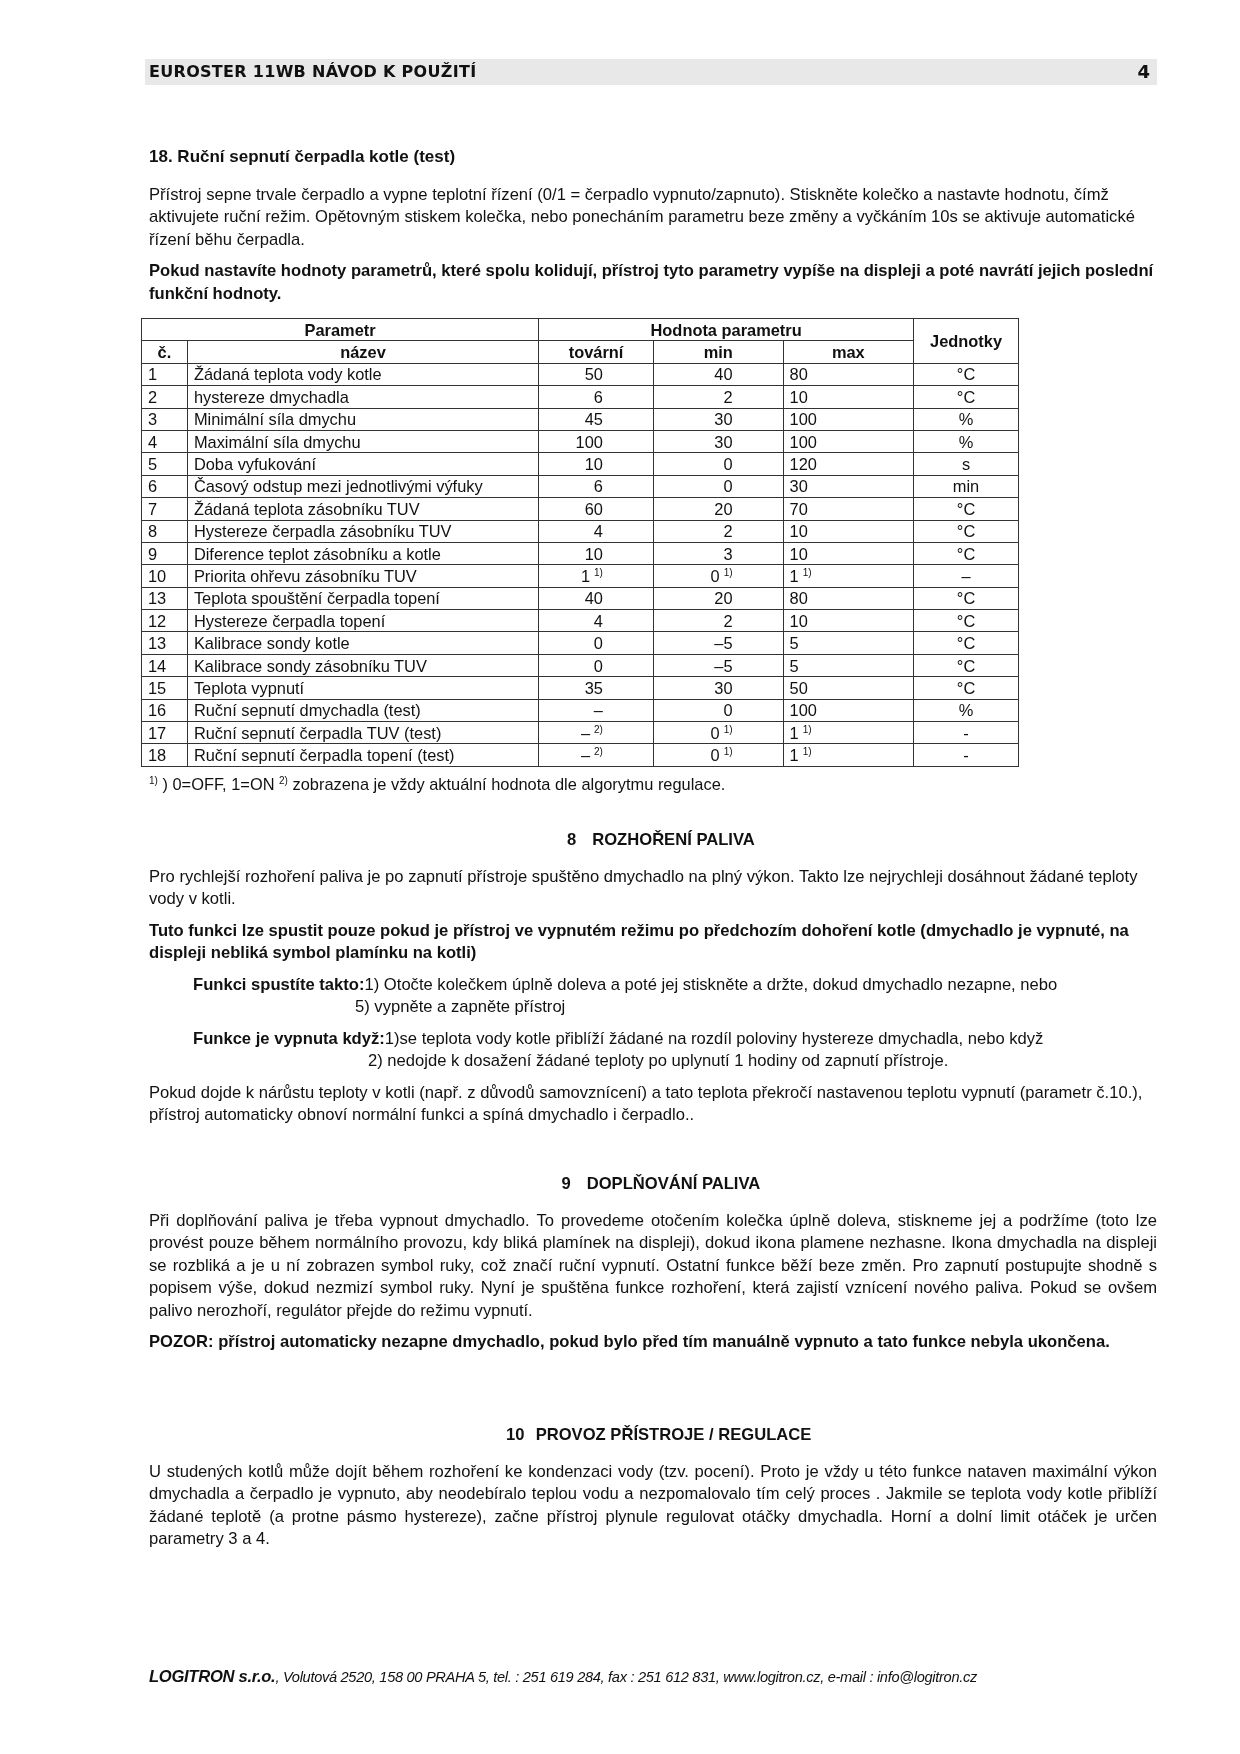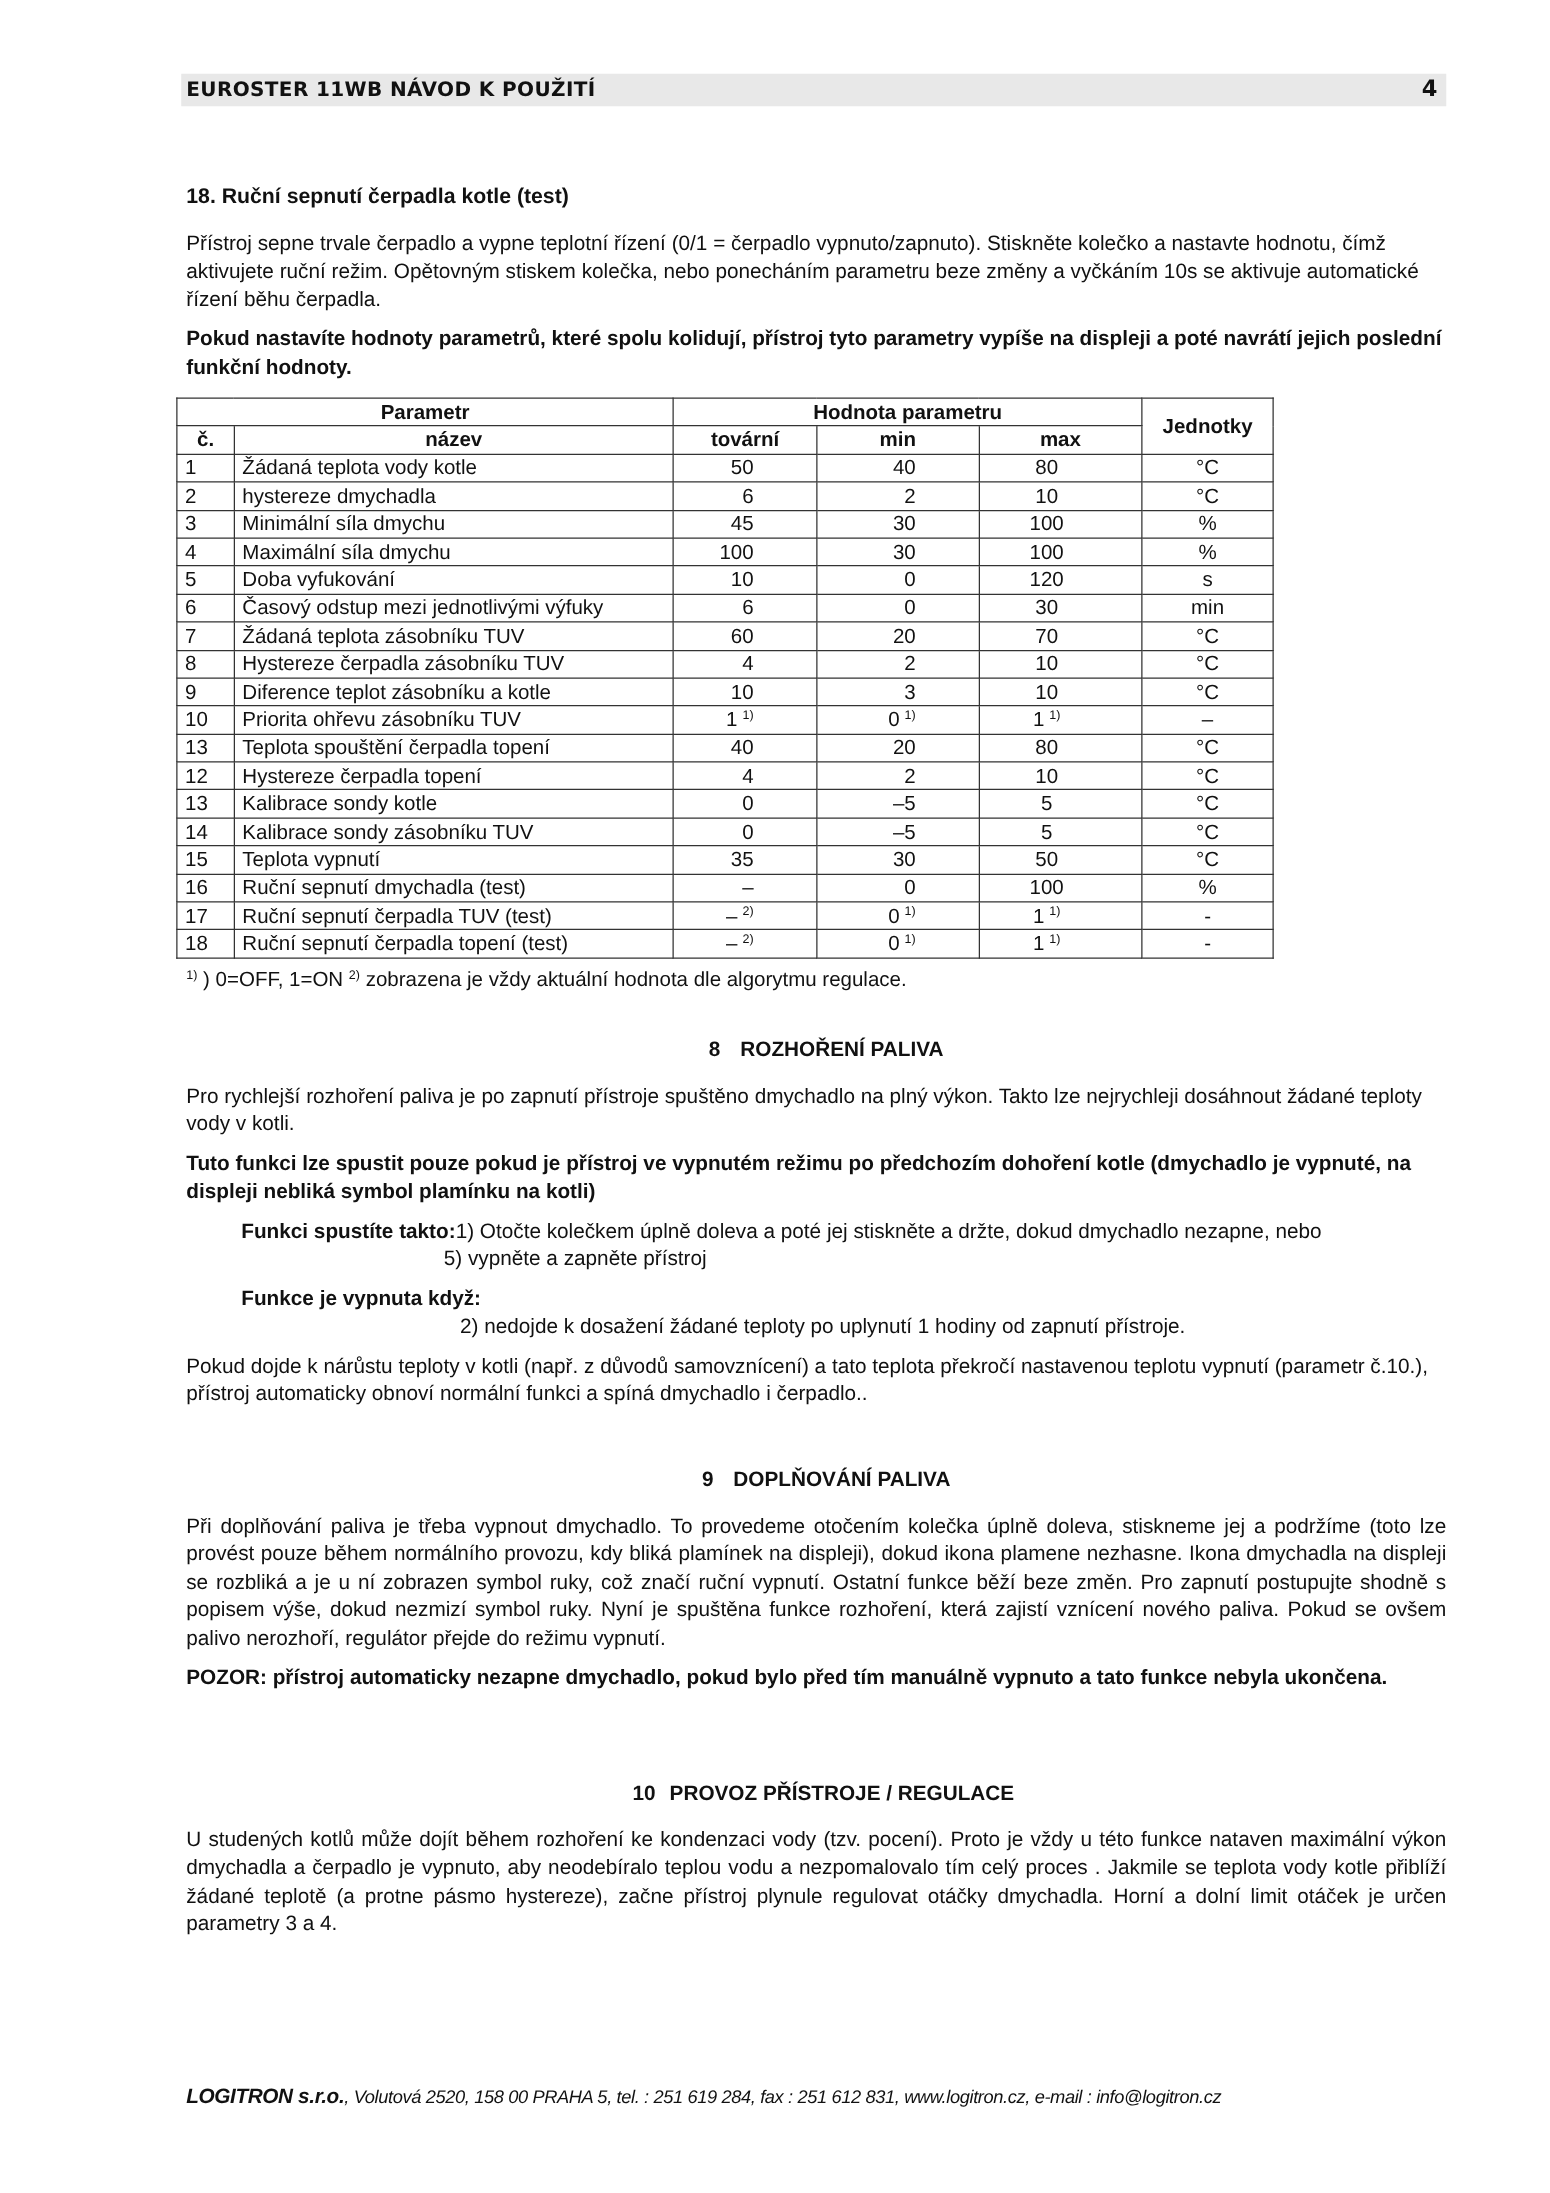--- a/index.html
+++ b/index.html
@@ -12,21 +12,21 @@
   .h18 { font-weight: bold; font-size: 17px; margin-bottom: 15px; }
   .para { margin-bottom: 9px; text-align: left; }
   .justify { text-align: justify; }
   .bold { font-weight: bold; }
   table.params { position: absolute; left: 141px; top: 318px; width: 878px; border-collapse: collapse; font-size: 16.4px; }
   table.params td, table.params th { border: 1.5px solid #333; padding: 0 6px; height: 21.4px; line-height: 20px; }
   table.params th { font-weight: bold; text-align: center; }
   .c-no { width: 33px; text-align: left; }
   .c-name { text-align: left; }
   .c-num { text-align: right; padding-right: 50px !important; }
-  .c-max { text-align: center; padding-right: 28px !important; }
+  .c-max { text-align: left; padding-right: 28px !important; }
   .c-unit { text-align: center; }
   sup { font-size: 10px; vertical-align: 6px; line-height: 0; margin-left: 4px; }
   .footnote { position: absolute; left: 149px; top: 775px; font-size: 16.4px; }
   .footnote sup { margin-left: 0; }
   .sec { position: absolute; left: 149px; width: 1008px; font-size: 16.6px; line-height: 22.5px; }
   .sec-title { font-weight: bold; font-size: 16.6px; margin-bottom: 14px; text-align: center; }
   .sec-title .num { display: inline-block; width: 41px; }
   .lead-row { display: flex; margin-left: 44px; }
   .lead-row .lbl { font-weight: bold; white-space: nowrap; }
   .indent2 { padding-left: 206px; }
@@ -218,20 +218,21 @@
   <p class="sec-title"><span class="num">8</span><span>ROZHOŘENÍ PALIVA</span></p>
   <p class="para">Pro rychlejší rozhoření paliva je po zapnutí přístroje spuštěno dmychadlo na plný výkon. Takto lze nejrychleji dosáhnout žádané teploty vody v kotli.</p>
   <p class="para bold">Tuto funkci lze spustit pouze pokud je přístroj ve vypnutém režimu po předchozím dohoření kotle (dmychadlo je vypnuté, na displeji nebliká symbol plamínku na kotli)</p>
   <div class="lead-row">
     <span class="lbl">Funkci spustíte takto:</span>
     <span> 1) Otočte kolečkem úplně doleva a poté jej stiskněte a držte, dokud dmychadlo nezapne, nebo</span>
   </div>
   <p class="para indent2">5) vypněte a zapněte přístroj</p>
   <div class="lead-row">
     <span class="lbl">Funkce je vypnuta když:</span>
+    <span> 1)se teplota vody kotle přiblíží žádané na rozdíl poloviny hystereze dmychadla, nebo když</span>
   </div>
   <p class="para indent3">2) nedojde k dosažení žádané teploty po uplynutí 1 hodiny od zapnutí přístroje.</p>
   <p class="para">Pokud dojde k nárůstu teploty v kotli (např. z důvodů samovznícení) a tato teplota překročí nastavenou teplotu vypnutí (parametr  č.10.), přístroj automaticky obnoví normální funkci a spíná dmychadlo i čerpadlo..</p>
 </div>
 
 <div class="sec" style="top:1173px">
   <p class="sec-title"><span class="num">9</span><span>DOPLŇOVÁNÍ PALIVA</span></p>
   <p class="para justify">Při doplňování paliva je třeba vypnout dmychadlo. To provedeme otočením kolečka úplně doleva, stiskneme jej a podržíme (toto lze provést pouze během normálního provozu, kdy bliká plamínek na displeji), dokud ikona plamene nezhasne. Ikona dmychadla na displeji se rozbliká a je u ní zobrazen symbol ruky, což značí ruční vypnutí. Ostatní funkce běží beze změn. Pro zapnutí postupujte shodně s popisem výše, dokud nezmizí symbol ruky. Nyní je spuštěna funkce rozhoření, která zajistí vznícení nového paliva. Pokud se ovšem palivo nerozhoří, regulátor přejde do režimu vypnutí.</p>
   <p class="para bold justify">POZOR: přístroj automaticky nezapne dmychadlo, pokud bylo před tím manuálně vypnuto a tato funkce nebyla ukončena.</p>
 </div>

